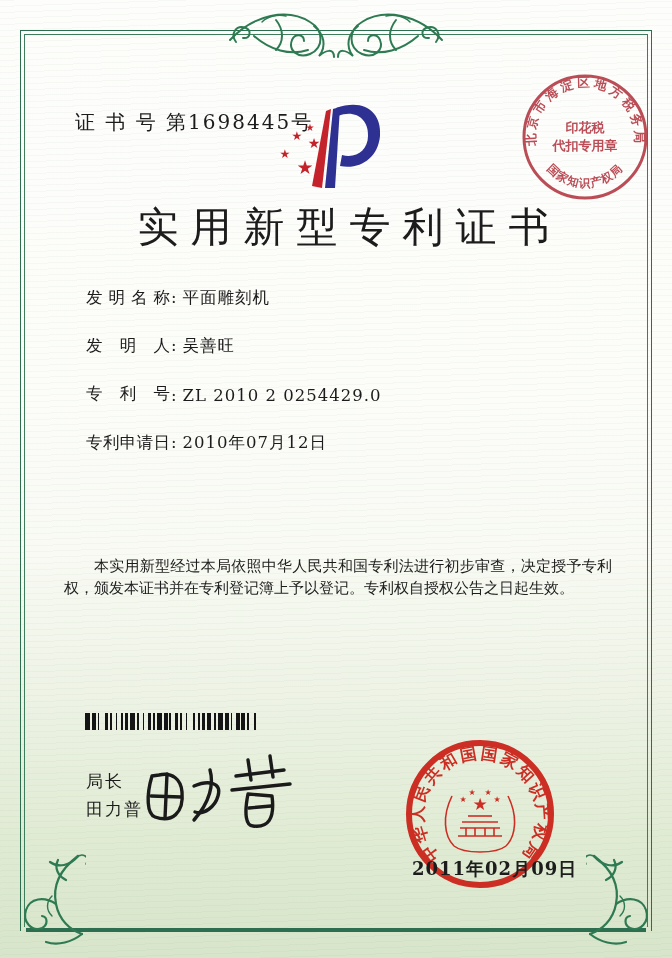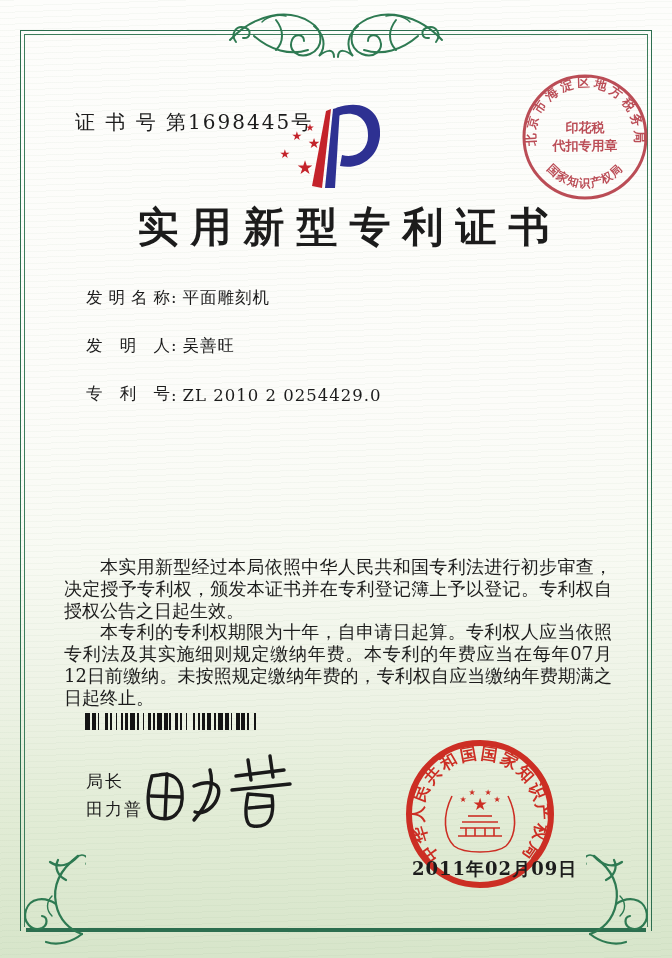--- a/index.html
+++ b/index.html
@@ -10,28 +10,28 @@
   .waves{position:absolute;inset:0;pointer-events:none;
          background:repeating-linear-gradient(178deg,rgba(110,150,110,.05) 0 1px,transparent 1px 6px);}
   .frame-outer{position:absolute;left:20px;top:30px;width:630px;height:900px;
                border:1px solid #2c6e4f;border-bottom:none;}
   .frame-inner{position:absolute;left:24px;top:34px;width:622px;height:892px;
                border:1px solid #3d7d5c;border-bottom:none;}
   .bottom-line{position:absolute;left:26px;top:928px;width:620px;height:4px;background:#2c6e4f;}
   .ornament{position:absolute;pointer-events:none;}
   .cert-no{position:absolute;left:75px;top:109px;font-size:20px;letter-spacing:2px;}
   .title{position:absolute;left:0;right:0;top:200px;text-align:center;
-         font-size:41px;font-weight:bold;letter-spacing:12px;padding-left:27px;}
+         font-size:41px;font-weight:normal;letter-spacing:12px;padding-left:27px;}
   .field{position:absolute;left:86px;font-size:16.5px;white-space:nowrap;}
   .flabel{display:inline-block;width:84px;text-align:justify;text-align-last:justify;
           text-justify:inter-character;vertical-align:bottom;}
   .fcolon{display:inline-block;margin:0 6px 0 1px;}
   .fvalue{letter-spacing:1px;}
   .body-text{position:absolute;left:64px;top:556px;width:548px;
-             font-size:18px;line-height:21.8px;text-align:justify;}
+             font-size:15px;line-height:21.8px;text-align:justify;}
   .body-text p{margin:0;text-indent:2em;}
   .barcode{position:absolute;left:85px;top:713px;height:17px;display:flex;align-items:stretch;}
   .barcode span{display:block;height:100%;}
   .barcode .bar{background:#141414;}
   .sig-print{position:absolute;left:86px;font-size:17px;letter-spacing:2px;}
   .sig-title{top:770px;}
   .sig-name{top:798px;}
   .signature-svg{position:absolute;left:132px;top:744px;}
   .seal-svg{position:absolute;left:402px;top:736px;opacity:.93;}
   .tax-stamp-svg{position:absolute;left:520px;top:72px;opacity:.88;}
@@ -121,24 +121,26 @@
 
   <div class="field" style="top:287px">
     <span class="flabel">发明名称</span><span class="fcolon">:</span><span class="fvalue">平面雕刻机</span>
   </div>
   <div class="field" style="top:335px">
     <span class="flabel">发明人</span><span class="fcolon">:</span><span class="fvalue">吴善旺</span>
   </div>
   <div class="field" style="top:383px">
     <span class="flabel">专利号</span><span class="fcolon">:</span><span class="fvalue">ZL 2010 2 0254429.0</span>
   </div>
+  <div class="field" style="top:432px">
+    <span class="flabel">专利申请日</span><span class="fcolon">:</span><span class="fvalue">2010年07月12日</span>
+  </div>
 
   <div class="body-text">
     <p>本实用新型经过本局依照中华人民共和国专利法进行初步审查，决定授予专利权，颁发本证书并在专利登记簿上予以登记。专利权自授权公告之日起生效。</p>
-    <p>本专利的专利权期限为十年，自申请日起算。专利权人应当依照专利法及其实施细则规定缴纳年费。本专利的年费应当在每年07月12日前缴纳。未按照规定缴纳年费的，专利权自应当缴纳年费期满之日起终止。</p>
   </div>
 
   <div class="barcode">
       <span class="bar" style="width: 5.4px;"></span>
       <span class="gap" style="width: 1.8px;"></span>
       <span class="bar" style="width: 3.6px;"></span>
       <span class="gap" style="width: 1.8px;"></span>
       <span class="bar" style="width: 1.8px;"></span>
       <span class="gap" style="width: 5.4px;"></span>
       <span class="bar" style="width: 3.6px;"></span>

